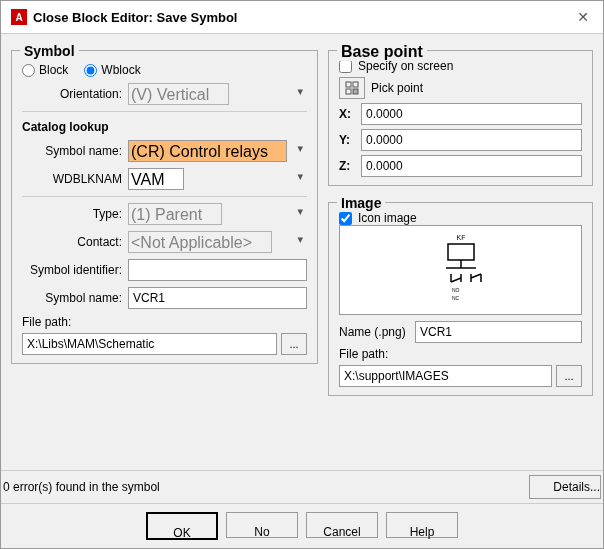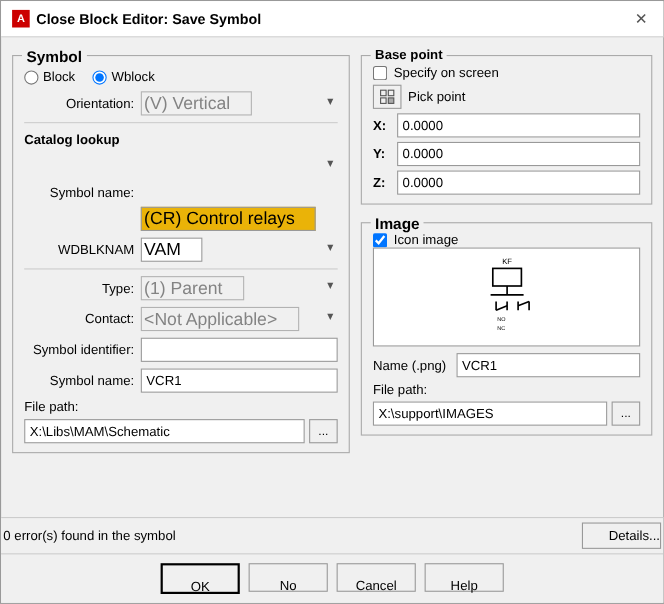--- a/index.html
+++ b/index.html
@@ -279,21 +279,21 @@
       padding: 8px 10px;
       position: relative;
       margin-top: 6px;
     }
     .bp-group-label {
       position: absolute;
       top: -8px;
       left: 8px;
       background: #f0f0f0;
       padding: 0 4px;
-      font-size: 12px;
+      font-size: 16px;
       font-weight: 600;
     }
   </style>
 </head>
 <body>
 
 <div class="dialog">
 
   <div class="title-bar">
     <div class="title-bar-icon">
@@ -329,21 +329,21 @@
           </div>
         </div>
 
         <hr class="section-divider">
 
         <div class="catalog-section-label">Catalog lookup</div>
 
         <div class="form-row">
           <span class="form-label">Symbol name:</span>
           <div class="select-wrapper">
-            <select class="form-select" style="background:#eab308;color:#000;margin-top:48px;">
+            <select class="form-select" style="background:#fdba74;color:#000;">
               <option>(CR) Control relays</option>
             </select>
           </div>
         </div>
 
         <div class="form-row">
           <span class="form-label">WDBLKNAM</span>
           <div class="select-wrapper">
             <select class="form-select" style="background:white;color:#000;">
               <option>VAM</option>

